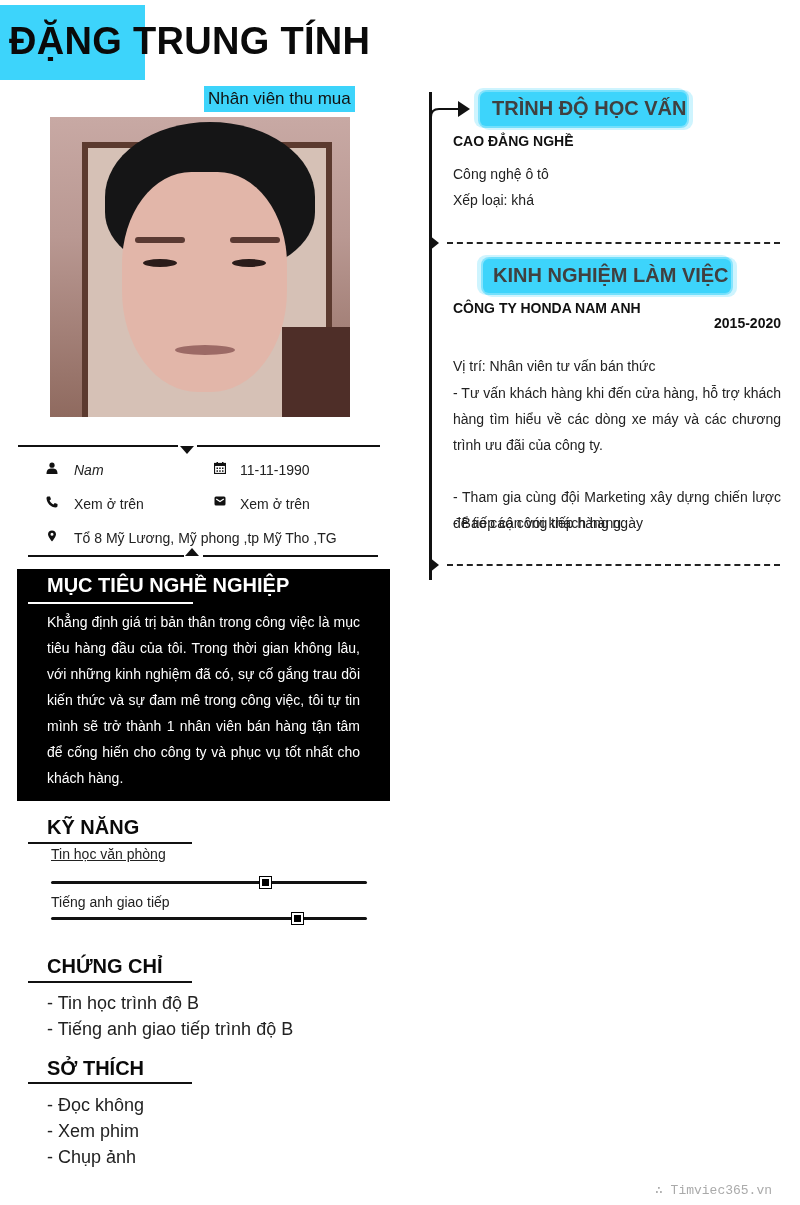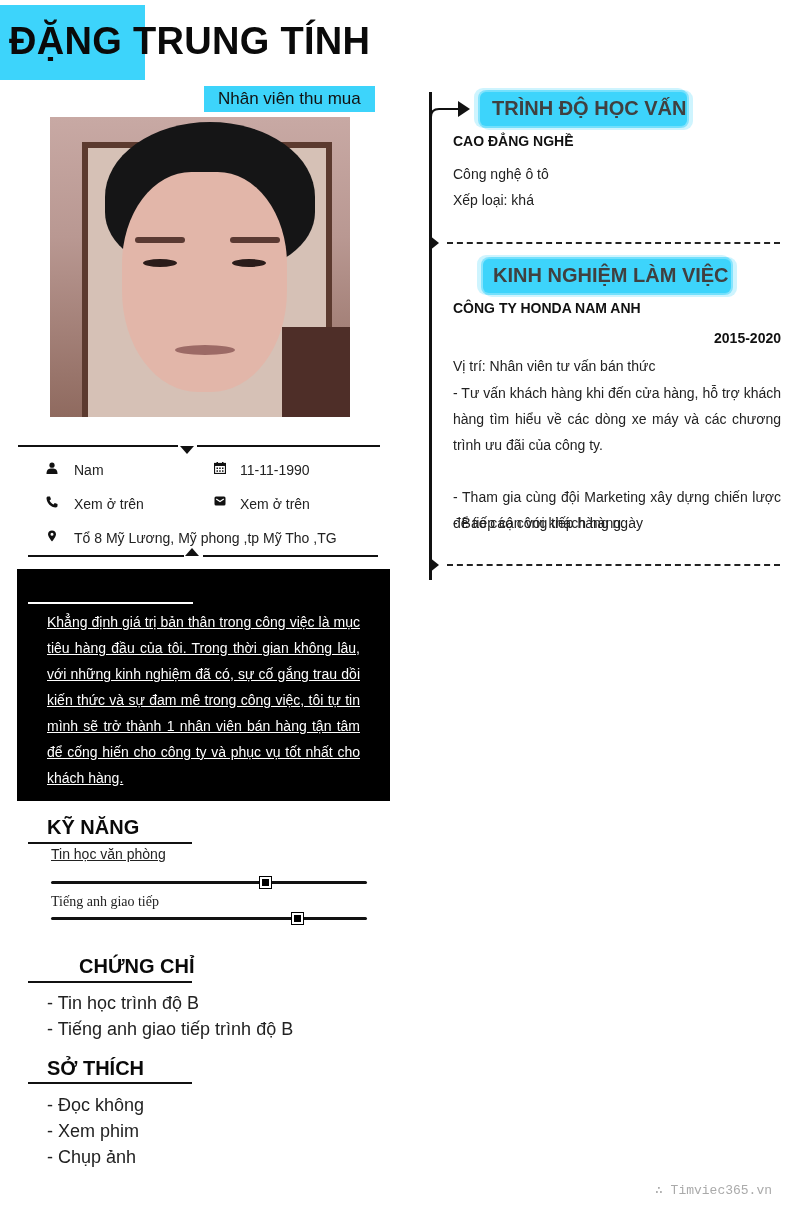--- a/index.html
+++ b/index.html
@@ -1,21 +1,21 @@
 <!DOCTYPE html>
 <html><head>
 <meta charset="utf-8">
 <style>
   * { box-sizing: border-box; margin: 0; padding: 0; }
   html, body { width: 800px; height: 1205px; background: #ffffff; overflow: hidden; }
   body { position: relative; font-family: "Liberation Sans", "DejaVu Sans", sans-serif; color: #111; }
 
   .name-bg { position: absolute; left: 0; top: 5px; width: 145px; height: 75px; background: #3dd4fb; }
   .name { position: absolute; left: 9px; top: 20px; font-size: 38px; font-weight: bold; color: #0a0a0a; letter-spacing: 0.3px; white-space: nowrap; }
-  .job-title { position: absolute; left: 204px; top: 86px; height: 26px; padding: 0 14px; background: #3dd4fb; font-size: 17px; line-height: 26px; color: #111; }
+  .job-title { position: absolute; left: 204px; top: 86px; height: 26px; padding: 0 4px; background: #3dd4fb; font-size: 17px; line-height: 26px; color: #111; }
 
   .photo { position: absolute; left: 50px; top: 117px; width: 300px; height: 300px; overflow: hidden;
            background: linear-gradient(180deg, #c8a9a4 0%, #b99892 40%, #8f6a5f 100%); }
   .photo .door { position: absolute; left: 32px; top: 25px; width: 250px; height: 275px; border: 6px solid #5c3a2f; border-bottom: none; background: #d6c1b6; }
   .photo .door-low { position: absolute; left: 232px; top: 210px; width: 68px; height: 90px; background: #4e2e28; }
   .photo .hair { position: absolute; left: 55px; top: 5px; width: 210px; height: 150px; border-radius: 50% 50% 40% 40%; background: #151516; }
   .photo .face { position: absolute; left: 72px; top: 55px; width: 165px; height: 220px; border-radius: 42% 42% 46% 46%; background: #e2b6a9; }
   .photo .brow-l, .photo .brow-r { position: absolute; top: 120px; width: 50px; height: 6px; background: #5a3a33; border-radius: 3px; }
   .photo .brow-l { left: 85px; } .photo .brow-r { left: 180px; }
   .photo .eye-l, .photo .eye-r { position: absolute; top: 142px; width: 34px; height: 8px; background: #2a1c1a; border-radius: 50%; }
@@ -27,21 +27,21 @@
   .tri-up { position: absolute; left: 185px; top: 548px; width: 0; height: 0; border-left: 7px solid transparent; border-right: 7px solid transparent; border-bottom: 8px solid #111; }
   .info-line-bot { position: absolute; top: 555px; height: 2px; background: #111; }
 
   .info-item { position: absolute; font-size: 14px; line-height: 18px; color: #222; white-space: nowrap; }
   .info-icon { position: absolute; width: 14px; height: 14px; display: flex; align-items: center; justify-content: center; }
   .info-icon svg { width: 12px; height: 12px; fill: #111; }
 
   .objective-box { position: absolute; left: 17px; top: 569px; width: 373px; height: 232px; background: #000; }
   .obj-title { position: absolute; left: 30px; top: 5px; font-size: 20px; font-weight: bold; color: #fff; white-space: nowrap; }
   .obj-underline { position: absolute; left: 11px; top: 33px; width: 165px; height: 2px; background: #fff; }
-  .obj-text { position: absolute; left: 30px; top: 40px; width: 313px; font-size: 14px; line-height: 26px; color: #fff; text-align: justify; text-decoration: underline; }
+  .obj-text { position: absolute; left: 30px; top: 40px; width: 313px; font-size: 14px; line-height: 26px; color: #fff; text-align: justify; }
 
   .sec-title { position: absolute; left: 47px; font-size: 20px; font-weight: bold; color: #0a0a0a; white-space: nowrap; }
   .sec-underline { position: absolute; left: 28px; width: 164px; height: 2px; background: #111; }
 
   .skill-label { position: absolute; left: 51px; font-size: 14px; color: #222; white-space: nowrap; }
   .skill-track { position: absolute; left: 51px; width: 316px; height: 3px; background: #111; border-radius: 2px; }
   .skill-knob { position: absolute; width: 11px; height: 11px; background: #000; border: 2px solid #fff; outline: 1px solid #000; top: -4px; }
 
   .list-item { position: absolute; left: 47px; font-size: 18px; color: #222; white-space: nowrap; }
 
@@ -83,21 +83,21 @@
 <div class="info-line-top" style="left:18px;width:160px;"></div>
 <div class="tri-down"></div>
 <div class="info-line-top" style="left:197px;width:183px;"></div>
 
 <div class="info-icon" style="left:45px;top:461px;">
   <svg viewBox="0 0 12 12">
       <circle cx="6" cy="3.2" r="2.6"></circle>
       <path d="M0.5 12 C0.5 7.5 2.5 6.5 6 6.5 C9.5 6.5 11.5 7.5 11.5 12 Z"></path>
     </svg>
 </div>
-<div class="info-item" style="left:74px;top:461px;">Nam</div>
+<div class="info-item" style="left:74px;top:461px;font-style:italic;">Nam</div>
 
 <div class="info-icon" style="left:213px;top:461px;">
   <svg viewBox="0 0 12 12">
       <rect x="0.5" y="1.5" width="11" height="10" fill="none" stroke="#111" stroke-width="1.2"></rect>
       <rect x="0.5" y="1.5" width="11" height="2.5"></rect>
       <rect x="2.5" y="0" width="1.5" height="2.5"></rect>
       <rect x="8" y="0" width="1.5" height="2.5"></rect>
       <rect x="2.5" y="5.5" width="1.5" height="1.5"></rect>
       <rect x="5.2" y="5.5" width="1.5" height="1.5"></rect>
       <rect x="8" y="5.5" width="1.5" height="1.5"></rect>
@@ -128,38 +128,39 @@
       <path d="M6 0.5 C3.6 0.5 2 2.2 2 4.3 C2 7 6 11.5 6 11.5 C6 11.5 10 7 10 4.3 C10 2.2 8.4 0.5 6 0.5 Z M6 2.8 A1.5 1.5 0 1 1 6 5.8 A1.5 1.5 0 1 1 6 2.8 Z" fill-rule="evenodd"></path>
     </svg>
 </div>
 <div class="info-item" style="left:74px;top:529px;">Tổ 8 Mỹ Lương, Mỹ phong ,tp Mỹ Tho ,TG</div>
 
 <div class="info-line-bot" style="left:28px;width:156px;"></div>
 <div class="tri-up"></div>
 <div class="info-line-bot" style="left:203px;width:175px;"></div>
 
 <div class="objective-box">
+  <div class="obj-title">MỤC TIÊU NGHỀ NGHIỆP</div>
   <div class="obj-underline"></div>
   <div class="obj-text">Khẳng định giá trị bản thân trong công việc là mục tiêu hàng đầu của tôi. Trong thời gian không lâu, với những kinh nghiệm đã có, sự cố gắng trau dồi kiến thức và sự đam mê trong công việc, tôi tự tin mình sẽ trở thành 1 nhân viên bán hàng tận tâm để cống hiến cho công ty và phục vụ tốt nhất cho khách hàng.</div>
 </div>
 
 <div class="sec-title" style="top:816px;">KỸ NĂNG</div>
 <div class="sec-underline" style="top:842px;"></div>
 
 <div class="skill-label" style="top:846px;text-decoration:underline;">Tin học văn phòng</div>
 <div class="skill-track" style="top:881px;">
   <div class="skill-knob" style="left:209px;"></div>
 </div>
 
-<div class="skill-label" style="top:894px;font-family:Liberation Serif, serif;">Tiếng anh giao tiếp</div>
+<div class="skill-label" style="top:894px;">Tiếng anh giao tiếp</div>
 <div class="skill-track" style="top:917px;">
   <div class="skill-knob" style="left:241px;"></div>
 </div>
 
-<div class="sec-title" style="top:955px;margin-left:32px;">CHỨNG CHỈ</div>
+<div class="sec-title" style="top:955px;">CHỨNG CHỈ</div>
 <div class="sec-underline" style="top:981px;"></div>
 <div class="list-item" style="top:993px;">- Tin học trình độ B</div>
 <div class="list-item" style="top:1019px;">- Tiếng anh giao tiếp trình độ B</div>
 
 <div class="sec-title" style="top:1057px;">SỞ THÍCH</div>
 <div class="sec-underline" style="top:1082px;"></div>
 <div class="list-item" style="top:1095px;">- Đọc không</div>
 <div class="list-item" style="top:1121px;">- Xem phim</div>
 <div class="list-item" style="top:1147px;">- Chụp ảnh</div>
 
@@ -174,21 +175,21 @@
 <div class="r-bold" style="top:133px;">CAO ĐẲNG NGHỀ</div>
 <div class="r-text" style="top:166px;">Công nghệ ô tô</div>
 <div class="r-text" style="top:192px;">Xếp loại: khá</div>
 
 <div class="tl-marker" style="top:235px;"></div>
 <div class="tl-dash" style="top:242px;"></div>
 
 <div class="brush" style="left:483px;top:259px;width:248px;"></div>
 <div class="brush-title" style="left:493px;top:264px;">KINH NGHIỆM LÀM VIỆC</div>
 <div class="r-bold" style="top:300px;">CÔNG TY  HONDA NAM ANH</div>
-<div class="r-year" style="top:330px;">2015-2020</div>
+<div class="r-year" style="top:315px;">2015-2020</div>
 <div class="r-text" style="top:358px;">Vị trí: Nhân viên tư vấn bán thức</div>
 <div class="r-para" style="top:380px;">- Tư vấn khách hàng khi đến cửa hàng, hỗ trợ khách hàng tìm hiểu về các dòng xe máy và các chương trình ưu đãi của công ty.</div>
 <div class="r-para" style="top:484px;">- Tham gia cùng đội Marketing xây dựng chiến lược để tiếp cận với khách hàng.</div>
 <div class="r-para" style="top:510px;">- Báo cáo công tiếp hàng ngày</div>
 
 <div class="tl-marker" style="top:557px;"></div>
 <div class="tl-dash" style="top:564px;"></div>
 
 <div class="watermark">∴ Timviec365.vn</div>
 

